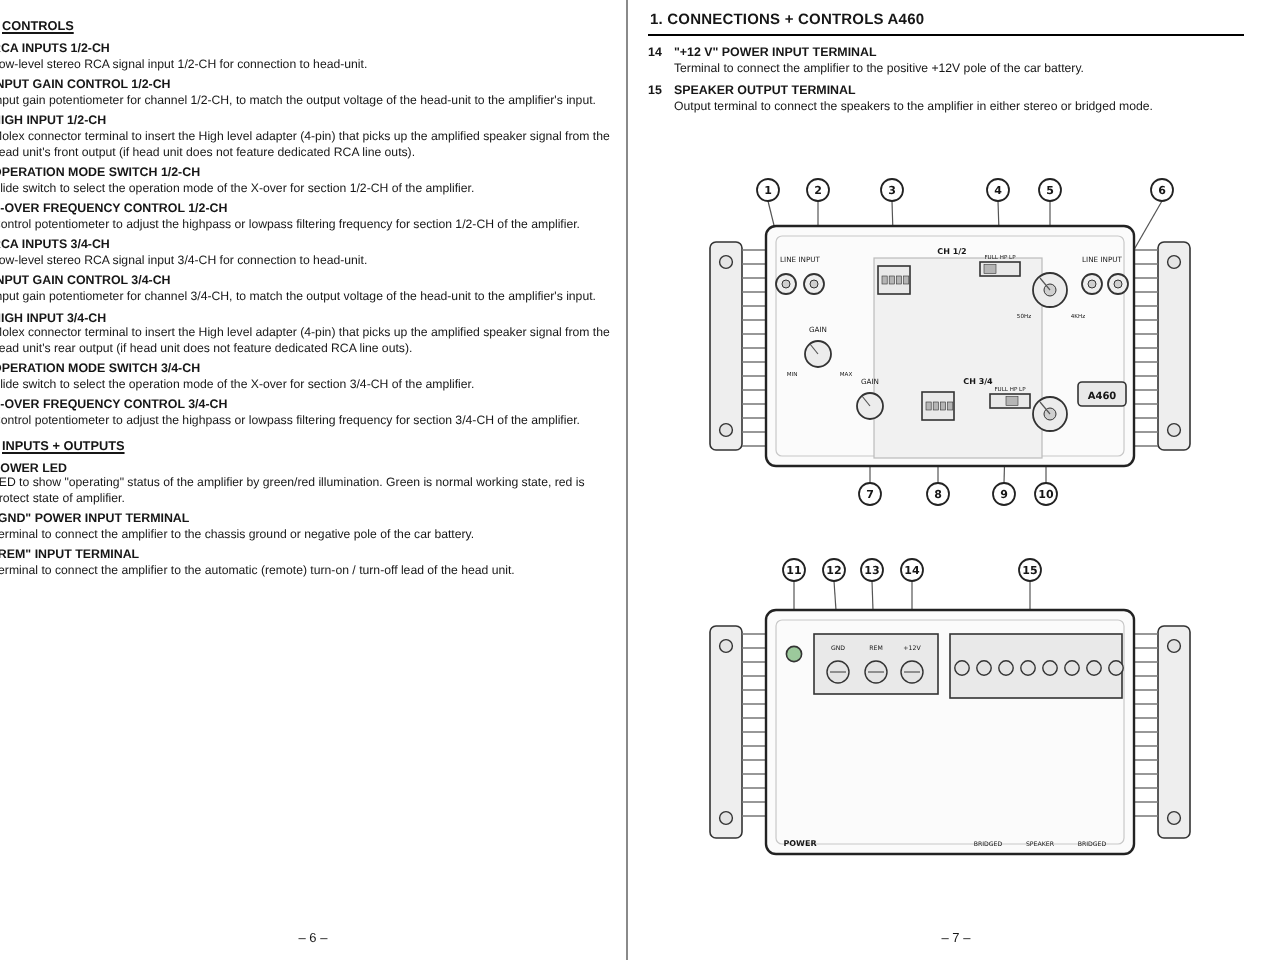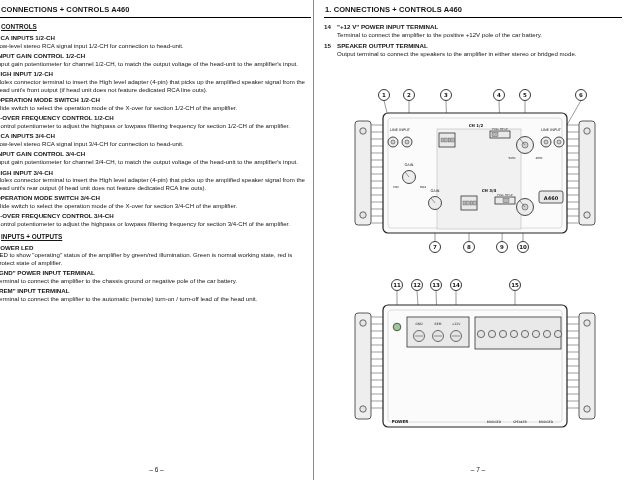--- a/index.html
+++ b/index.html
@@ -48,21 +48,20 @@
   .t36{font-size:3.6px;text-anchor:middle;}
   .t4b{font-size:4px;font-weight:bold;text-anchor:middle;}
   .t5b{font-size:5px;font-weight:bold;text-anchor:middle;}
 </style>
 </head>
 <body>
 
 <div class="divider"></div>
 
 <div class="page page-left">
-  <div class="hdr">CONNECTIONS + CONTROLS A460</div>
 
   <div class="sec-title">CONTROLS</div>
 
   <div class="items">
     <div class="item">
         <div class="ititle">RCA INPUTS 1/2-CH</div>
         <div class="idesc">Low-level stereo RCA signal input 1/2-CH for connection to head-unit.</div>
       </div>
     <div class="item">
         <div class="ititle">INPUT GAIN CONTROL 1/2-CH</div>

